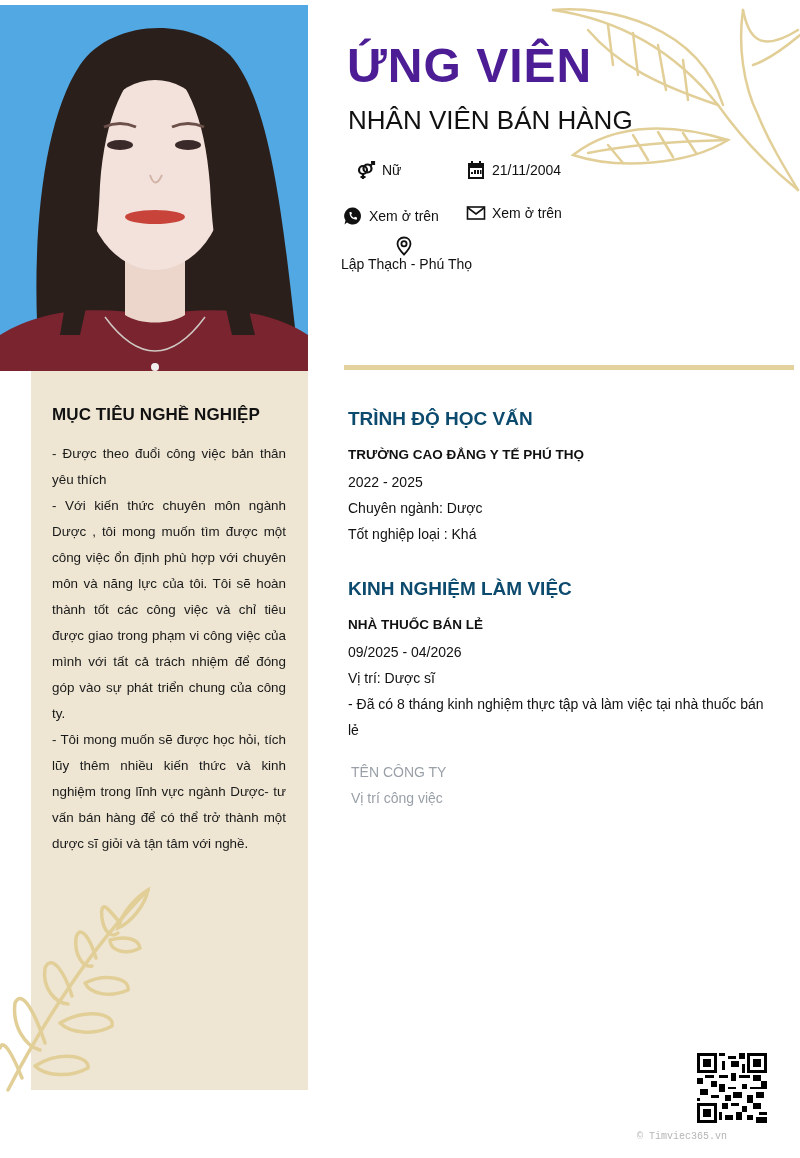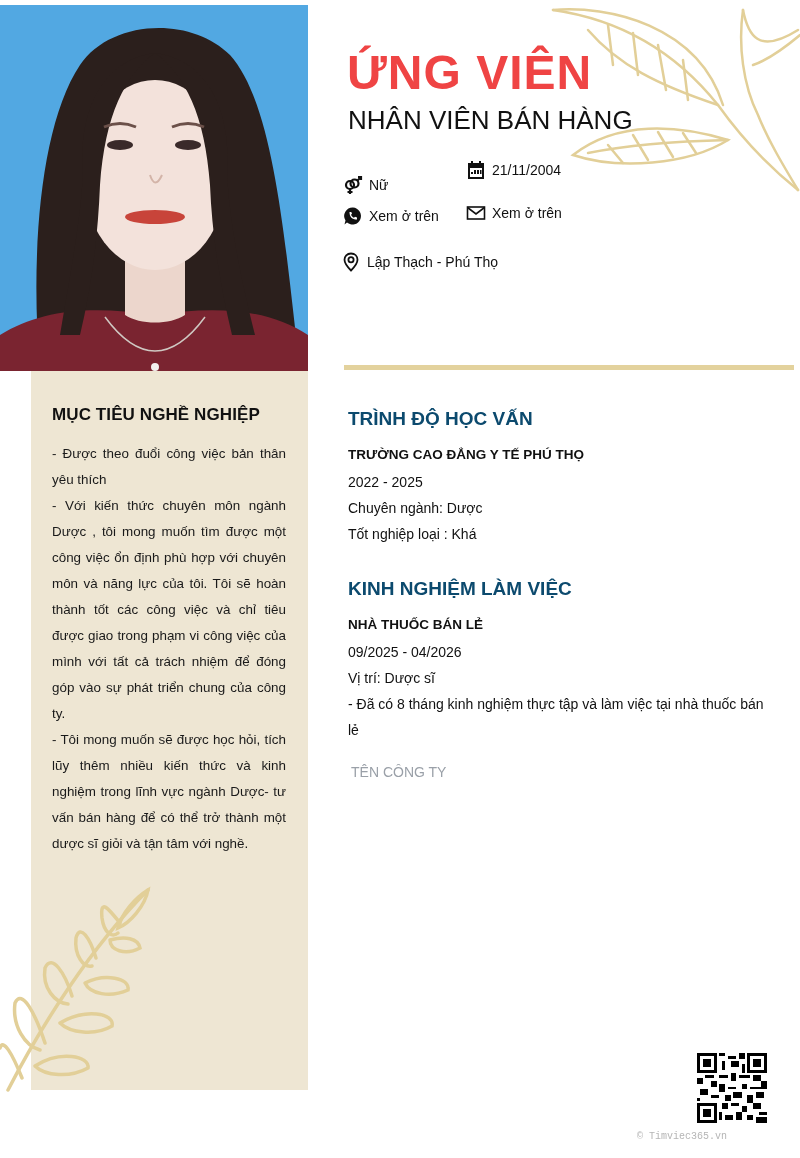--- a/index.html
+++ b/index.html
@@ -26,21 +26,21 @@
       font-size: 17px; font-weight: 700; letter-spacing: 0.1px; color: #111;
       margin-bottom: 15px; line-height: 22px;
     }
     .objective p {
       font-size: 13.4px; line-height: 26px; color: #1a1a1a; text-align: justify; white-space: pre-line;
     }
 
     .top-leaf { position: absolute; left: 548px; top: 5px; width: 252px; height: 190px; }
 
     .name {
-      position: absolute; left: 347px; top: 45px; font-size: 48px; font-weight: 700; letter-spacing: 1px; line-height: 56px; color: #ef4444;
+      position: absolute; left: 347px; top: 38px; font-size: 48px; font-weight: 700; letter-spacing: 1px; line-height: 56px; color: #4c1d95;
     }
     .job-title {
       position: absolute; left: 348px; top: 104px; font-size: 26px; font-weight: 400; line-height: 32px; color: #111;
     }
 
     .info { position: absolute; display: flex; align-items: center; font-size: 14px; color: #111; }
     .info .ic { width: 20px; height: 20px; margin-right: 6px; display: flex; align-items: center; justify-content: center; }
     .info .ic svg { width: 20px; height: 20px; }
 
     .divider {
@@ -119,21 +119,21 @@
     <path d="M60 140 L75 158 M85 130 L100 155 M110 127 L125 152 M135 128 L148 148"></path>
     <path d="M195 5 C190 40 195 80 210 110 C220 135 235 160 250 185"></path>
     <path d="M195 5 C200 30 210 50 250 25"></path>
     <path d="M205 60 C220 55 240 40 252 30"></path>
   </g>
 </svg>
 
 <div class="name">ỨNG VIÊN</div>
 <div class="job-title">NHÂN VIÊN BÁN HÀNG</div>
 
-<div class="info" style="left:343px; top:160px;margin-top:15px;">
+<div class="info" style="left:356px; top:160px;">
   <span class="ic">
     <svg viewBox="0 0 20 20">
         <g fill="none" stroke="#111" stroke-width="2.2">
           <circle cx="7" cy="10" r="4"></circle>
           <circle cx="11.5" cy="8.5" r="4"></circle>
           <path d="M7 14 V19 M4.5 17 H9.5"></path>
           <path d="M14.5 5.5 L18 2 M15 2 H18 V5"></path>
         </g>
       </svg>
   </span>
@@ -165,21 +165,21 @@
 </div>
 <div class="info" style="left:466px; top:203px;">
   <span class="ic">
     <svg viewBox="0 0 20 20">
         <rect x="1.5" y="4" width="17" height="12" fill="none" stroke="#111" stroke-width="1.6"></rect>
         <path d="M1.5 4.5 L10 11 L18.5 4.5" fill="none" stroke="#111" stroke-width="1.6"></path>
       </svg>
   </span>
   <span>Xem ở trên</span>
 </div>
-<div class="info" style="left:341px; top:252px;">
+<div class="info" style="left:341px; top:236px;flex-direction:column;">
   <span class="ic">
     <svg viewBox="0 0 20 20">
         <path d="M10 1.5 C6 1.5 3.5 4.3 3.5 7.8 C3.5 12 10 18.5 10 18.5 C10 18.5 16.5 12 16.5 7.8 C16.5 4.3 14 1.5 10 1.5 Z" fill="none" stroke="#111" stroke-width="1.8"></path>
         <circle cx="10" cy="7.8" r="2.6" fill="none" stroke="#111" stroke-width="1.8"></circle>
       </svg>
   </span>
   <span>Lập Thạch - Phú Thọ</span>
 </div>
 
 <div class="divider"></div>
@@ -204,20 +204,21 @@
 <div class="section" style="top:577px;">
   <h2>KINH NGHIỆM LÀM VIỆC</h2>
   <div>
     <div class="org">NHÀ THUỐC BÁN LẺ</div>
     <div class="line">09/2025 - 04/2026</div>
     <div class="line">Vị trí: Dược sĩ</div>
     <div class="line wrap" style="width:418px;">- Đã có 8 tháng kinh nghiệm thực tập và làm việc tại nhà thuốc bán lẻ</div>
   </div>
   <div style="margin-top:16px;">
     <div class="line muted">TÊN CÔNG TY</div>
+    <div class="line muted">Vị trí công việc</div>
   </div>
 </div>
 
 <svg class="qr" viewBox="0 0 25 25" shape-rendering="crispEdges">
   <rect width="25" height="25" fill="#fff"></rect>
   <g fill="#000">
     <rect x="0" y="0" width="7" height="7"></rect>
       <rect x="1" y="1" width="5" height="5" fill="#fff"></rect>
       <rect x="2" y="2" width="3" height="3"></rect>
     <rect x="18" y="0" width="7" height="7"></rect>

